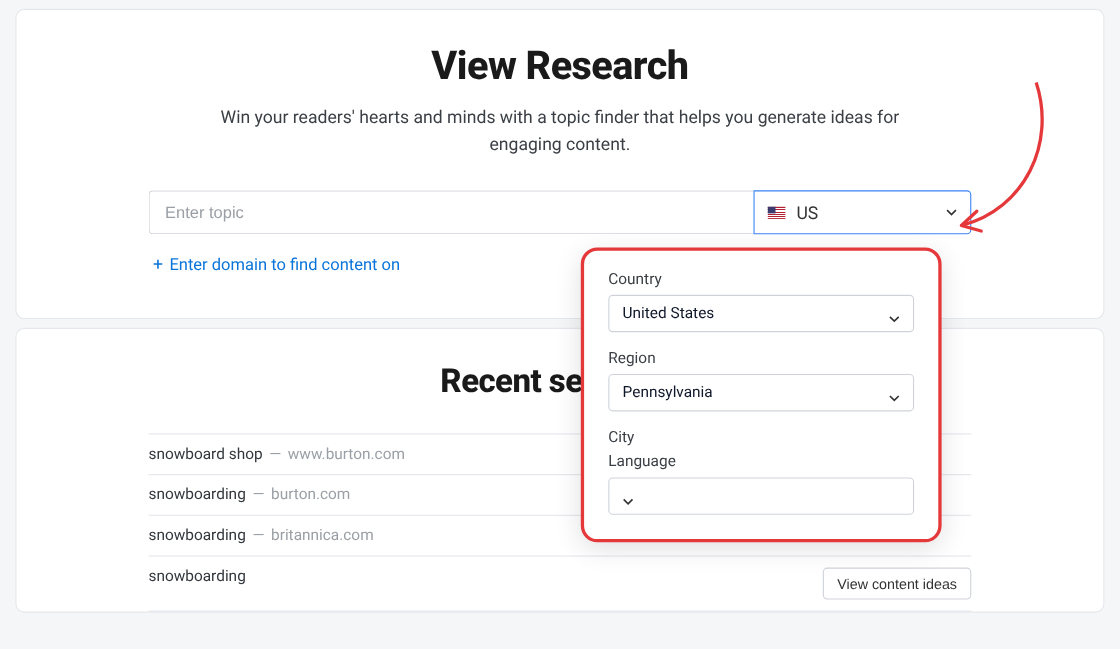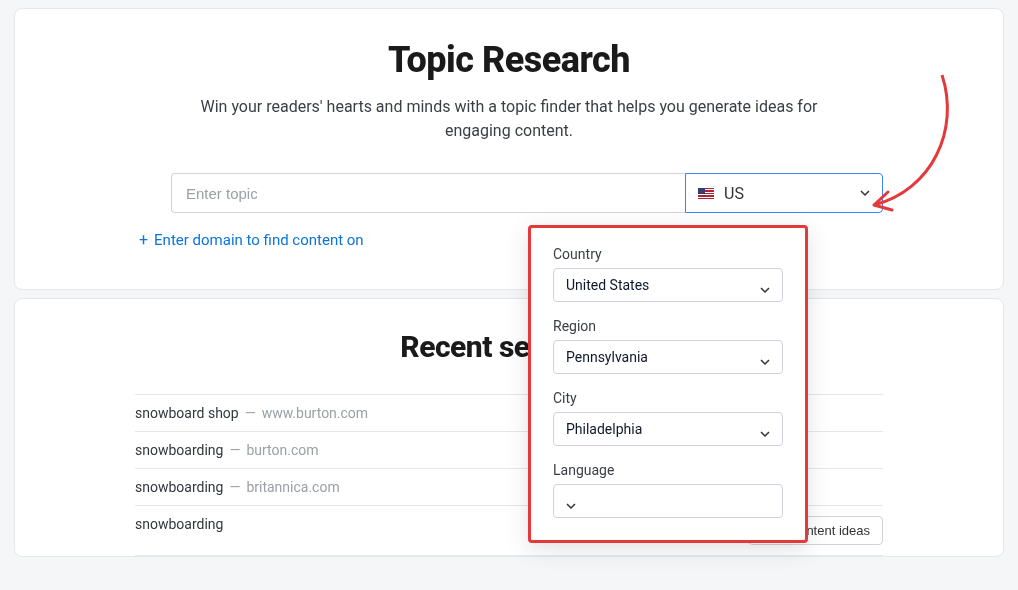--- a/index.html
+++ b/index.html
@@ -34,21 +34,20 @@
       color: #3a3f45;
       text-align: center;
       line-height: 1.5;
       margin: 12px auto 30px auto;
       max-width: 680px;
     }
     .search-row {
       display: flex;
       align-items: flex-end;
       gap: 0;
-      margin-left: 36px;
     }
     .topic-input {
       flex: 1;
       height: 40px;
       border: 1px solid #d0d4da;
       border-right: none;
       border-radius: 4px 0 0 4px;
       padding: 0 14px;
       font-size: 15px;
       color: #333;
@@ -127,24 +126,24 @@
       padding: 6px 12px;
       font-size: 13px;
       color: #333;
       cursor: pointer;
     }
     
     .popover {
       position: absolute;
       top: 225px;
       left: 528px;
-      width: 280px;
+      width: 328px;
       background: #fff;
       border: 3px solid #e5383b;
-      border-radius: 4px;
+      border-radius: 15px;
       padding: 18px 22px 22px 22px;
       box-shadow: 0 6px 24px rgba(0,0,0,0.12);
       z-index: 50;
     }
     .popover .field-label {
       font-size: 14px;
       color: #3a3f45;
       margin-bottom: 6px;
     }
     .popover .select {
@@ -169,21 +168,21 @@
       width: 100px;
       height: 155px;
       z-index: 40;
       pointer-events: none;
     }
   </style>
 </head>
 <body>
 
 <div class="card card-top">
-  <h1 class="page-title">Topic Research</h1>
+  <h1 class="page-title">View Research</h1>
   <p class="subtitle">Win your readers' hearts and minds with a topic finder that helps you generate ideas for engaging content.</p>
 
   <div class="search-row">
     <input type="text" class="topic-input" placeholder="Enter topic" style="">
     <div class="locale-select">
       <span class="flag"></span>
       <span class="locale-label">US</span>
       <span class="chevron-down">
         <svg viewBox="0 0 10 10">
             <path d="M1 3 L5 7 L9 3" fill="none" stroke="#333" stroke-width="1.5"></path>
@@ -246,28 +245,20 @@
   <div class="select">
     <span class="select-value">Pennsylvania</span>
     <span class="chev">
       <svg viewBox="0 0 10 10">
           <path d="M1 3 L5 7 L9 3" fill="none" stroke="#333" stroke-width="1.5"></path>
         </svg>
     </span>
   </div>
 
   <div class="field-label">City</div>
-  <div class="select">
-    <span class="select-value">Philadelphia</span>
-    <span class="chev">
-      <svg viewBox="0 0 10 10">
-          <path d="M1 3 L5 7 L9 3" fill="none" stroke="#333" stroke-width="1.5"></path>
-        </svg>
-    </span>
-  </div>
 
   <div class="field-label">Language</div>
   <div class="select" style="margin-bottom:0">
     <span class="chev">
       <svg viewBox="0 0 10 10">
           <path d="M1 3 L5 7 L9 3" fill="none" stroke="#333" stroke-width="1.5"></path>
         </svg>
     </span>
   </div>
 </div>

